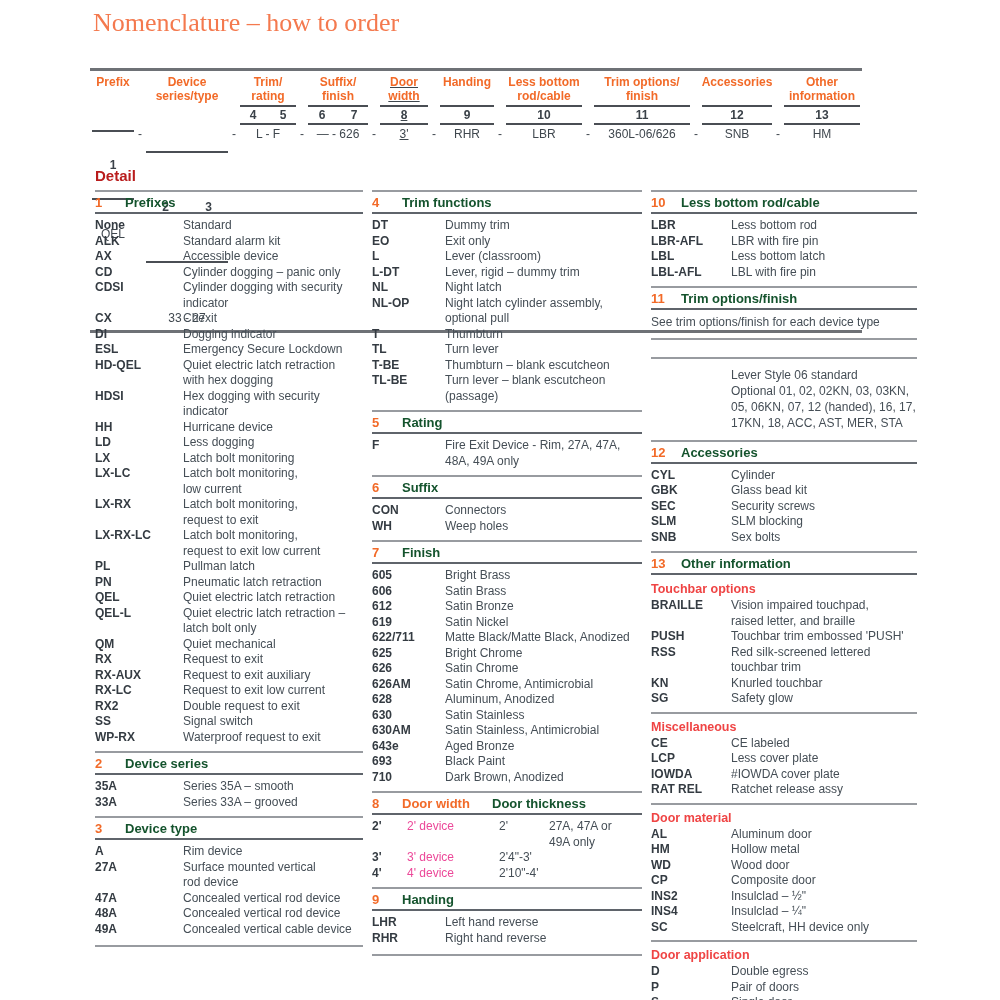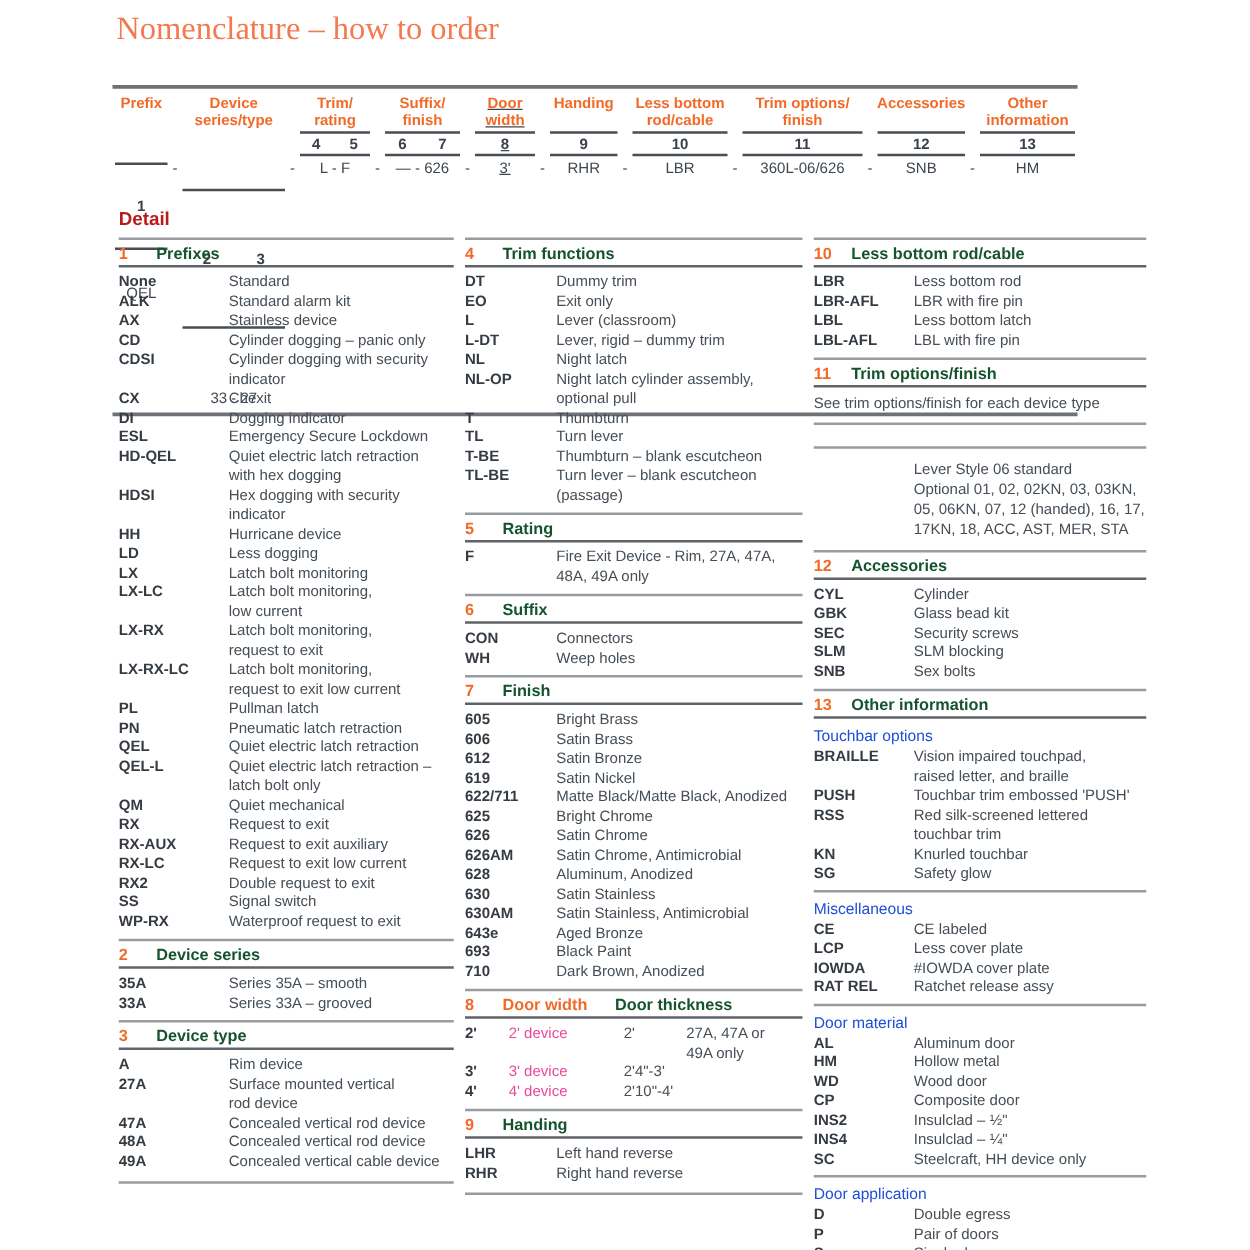--- a/index.html
+++ b/index.html
@@ -50,21 +50,21 @@
   .dthk { flex: 0 0 50px; color: #454E56; }
   .dnote { flex: 1; white-space: pre-line; color: #454E56; }
 
   
   .note { font-size: 12px; color: #454E56; padding: 5px 0 7px; border-bottom: 2px solid #989BA0; line-height: 15.5px; }
   .gap { height: 17px; }
   .lever-block { border-top: 2px solid #989BA0; padding: 8px 0 9px; }
   .lever-text { margin-left: 80px; white-space: pre-line; font-size: 12px; line-height: 16px; color: #454E56; }
 
   
-  .subheading { font-weight: 400; color: #1d4ed8; font-size: 12.5px; line-height: 17px; padding-top: 2px; }
+  .subheading { font-weight: 700; color: #ef4444; font-size: 12.5px; line-height: 17px; padding-top: 2px; }
   .subrule { height: 2px; background: #989BA0; margin: 5px 0 3px; }
   .bottom-rule { height: 2px; background: #989BA0; margin-top: 2px; }
 </style>
 </head>
 <body>
 
 <div class="page">
   <h1 class="title">Nomenclature – how to order</h1>
 
   <div class="order-table" id="order-table">
@@ -245,21 +245,21 @@
             <div class="entry">
               <span class="code">None</span>
               <span class="desc">Standard</span>
             </div>
             <div class="entry">
               <span class="code">ALK</span>
               <span class="desc">Standard alarm kit</span>
             </div>
             <div class="entry">
               <span class="code">AX</span>
-              <span class="desc">Stainless device</span>
+              <span class="desc">Accessible device</span>
             </div>
             <div class="entry">
               <span class="code">CD</span>
               <span class="desc">Cylinder dogging – panic only</span>
             </div>
             <div class="entry">
               <span class="code">CDSI</span>
               <span class="desc">Cylinder dogging with security
 indicator</span>
             </div>

